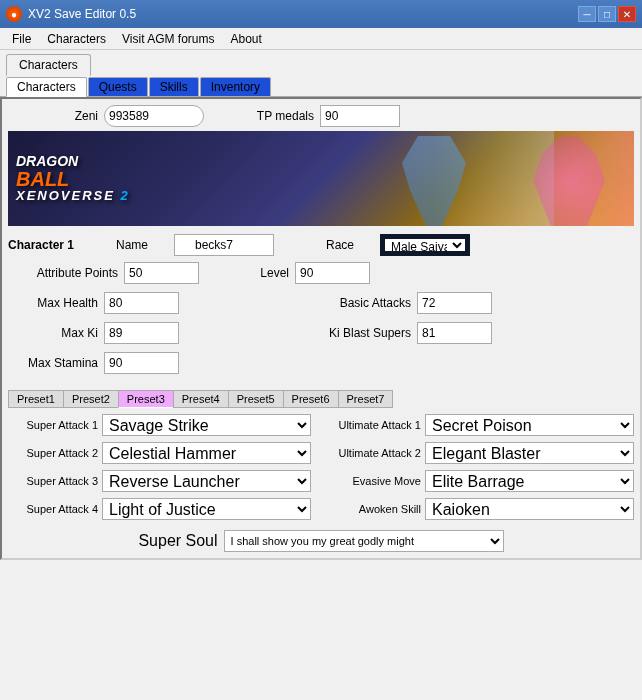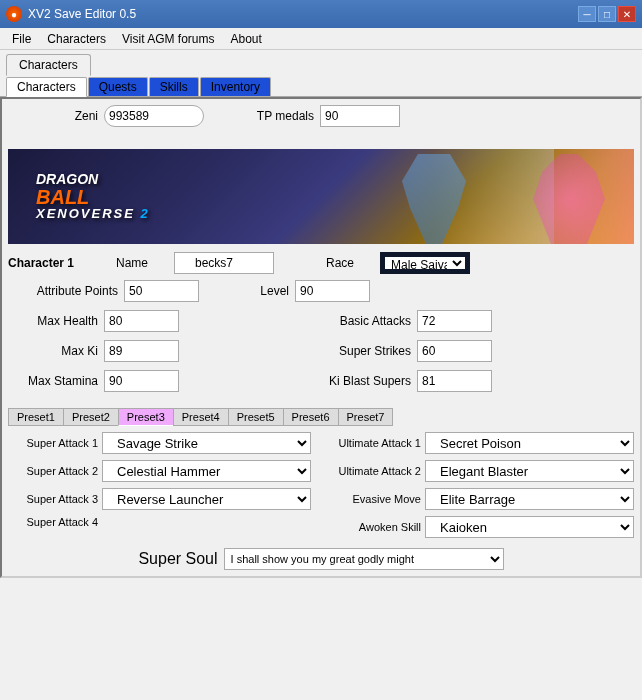--- a/index.html
+++ b/index.html
@@ -129,21 +129,21 @@
       overflow: hidden;
       margin-bottom: 8px;
       display: flex;
       align-items: center;
     }
     .banner-text {
       color: white;
       font-size: 22px;
       font-weight: bold;
       font-style: italic;
-      padding-left: 28px;
+      padding-left: 8px;
       text-shadow: 2px 2px 4px rgba(0,0,0,0.8);
       line-height: 1.1;
     }
     .banner-text span { color: #ff6600; }
     .banner-char {
       position: absolute;
       right: 80px;
       top: 0;
       width: 120px;
       height: 95px;
@@ -191,22 +191,22 @@
       font-size: 11px;
       min-width: 90px;
       text-align: right;
       margin-right: 4px;
     }
     .attack-select {
       flex: 1;
       height: 22px;
       border: 1px solid #aaa;
       background: white;
-      font-size: 13px;
-      padding: 0 10px;
+      font-size: 16px;
+      padding: 0 2px;
       cursor: pointer;
     }
 
     
     .super-soul-row {
       display: flex;
       align-items: center;
       justify-content: center;
       margin-top: 4px;
     }
@@ -237,21 +237,21 @@
 
     .main-wrapper {
       border: 2px inset #ccc;
       background: #f0f0f0;
       padding: 6px;
     }
 
     .top-fields {
       display: flex;
       align-items: center;
-      margin-bottom: 22px;
+      margin-bottom: 4px;
       gap: 40px;
     }
 
     .char-info-row {
       display: flex;
       align-items: center;
       margin-bottom: 6px;
       gap: 20px;
     }
 
@@ -390,24 +390,20 @@
         <span class="stat-label">Max Stamina</span>
         <input class="stat-input" value="90" style="">
       </div>
     </div>
     <div class="stats-right">
       <div class="stat-row">
         <span class="stat-label">Basic Attacks</span>
         <input class="stat-input" value="72" style="">
       </div>
       <div class="stat-row">
-        <span class="stat-label">Super Strikes</span>
-        <input class="stat-input" value="60" style="">
-      </div>
-      <div class="stat-row">
         <span class="stat-label">Ki Blast Supers</span>
         <input class="stat-input" value="81" style="">
       </div>
     </div>
   </div>
 
   <div class="preset-tabs">
     <div class="preset-tab">Preset1</div>
     <div class="preset-tab">Preset2</div>
     <div class="preset-tab active">Preset3</div>
@@ -433,20 +429,23 @@
         </select>
       </div>
       <div class="attack-row">
         <span class="attack-label">Super Attack 3</span>
         <select class="attack-select">
           <option>Reverse Launcher</option>
         </select>
       </div>
       <div class="attack-row">
         <span class="attack-label">Super Attack 4</span>
+        <select class="attack-select">
+          <option>Light of Justice</option>
+        </select>
       </div>
     </div>
 
     <div class="attack-col">
       <div class="attack-row">
         <span class="attack-label">Ultimate Attack 1</span>
         <select class="attack-select">
           <option>Secret Poison</option>
         </select>
       </div>

